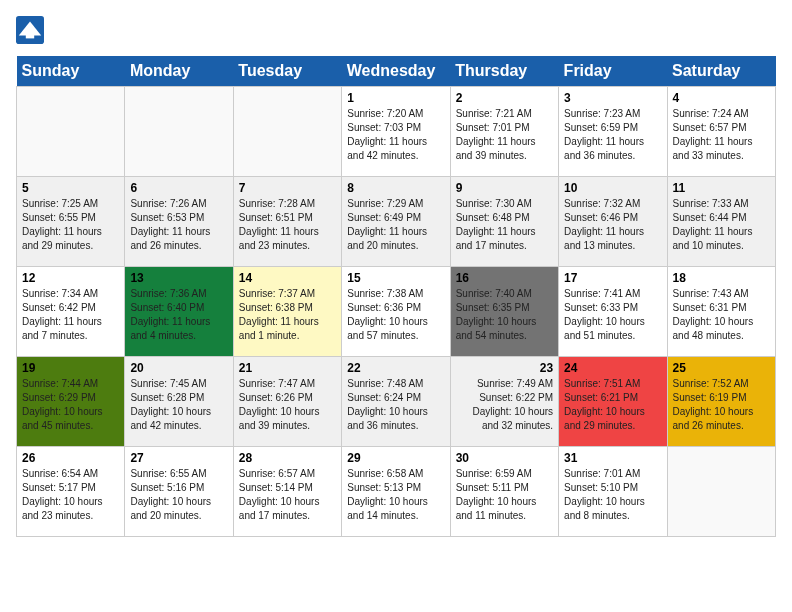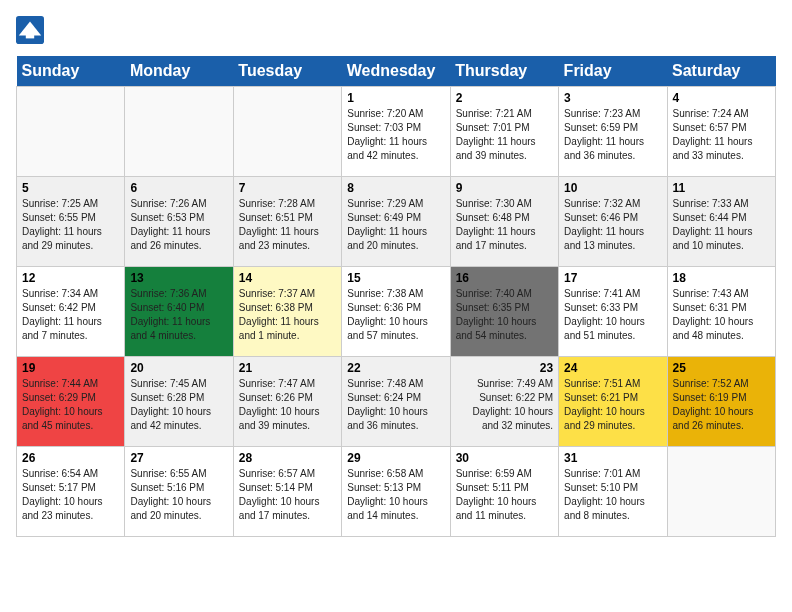--- a/index.html
+++ b/index.html
@@ -225,21 +225,21 @@
 Daylight: 10 hours and 51 minutes.</div>
         </td>
         <td style="background: rgb(255, 255, 255);">
           <div class="day-num">18</div>
           <div class="day-info" style="white-space: pre-line;">Sunrise: 7:43 AM
 Sunset: 6:31 PM
 Daylight: 10 hours and 48 minutes.</div>
         </td>
       </tr>
       <tr>
-        <td style="background: #ef4444;">
+        <td style="background: #4d7c0f;">
           <div class="day-num">19</div>
           <div class="day-info" style="white-space: pre-line;">Sunrise: 7:44 AM
 Sunset: 6:29 PM
 Daylight: 10 hours and 45 minutes.</div>
         </td>
         <td style="background: rgb(240, 240, 240);">
           <div class="day-num">20</div>
           <div class="day-info" style="white-space: pre-line;">Sunrise: 7:45 AM
 Sunset: 6:28 PM
 Daylight: 10 hours and 42 minutes.</div>
@@ -255,21 +255,21 @@
           <div class="day-info" style="white-space: pre-line;">Sunrise: 7:48 AM
 Sunset: 6:24 PM
 Daylight: 10 hours and 36 minutes.</div>
         </td>
         <td style="background: rgb(240, 240, 240); text-align: right;">
           <div class="day-num">23</div>
           <div class="day-info" style="white-space: pre-line;">Sunrise: 7:49 AM
 Sunset: 6:22 PM
 Daylight: 10 hours and 32 minutes.</div>
         </td>
-        <td style="background: #fde047;">
+        <td style="background: #ef4444;">
           <div class="day-num">24</div>
           <div class="day-info" style="white-space: pre-line;">Sunrise: 7:51 AM
 Sunset: 6:21 PM
 Daylight: 10 hours and 29 minutes.</div>
         </td>
         <td style="background: #eab308; margin-top: 20px;">
           <div class="day-num">25</div>
           <div class="day-info" style="white-space: pre-line;">Sunrise: 7:52 AM
 Sunset: 6:19 PM
 Daylight: 10 hours and 26 minutes.</div>

